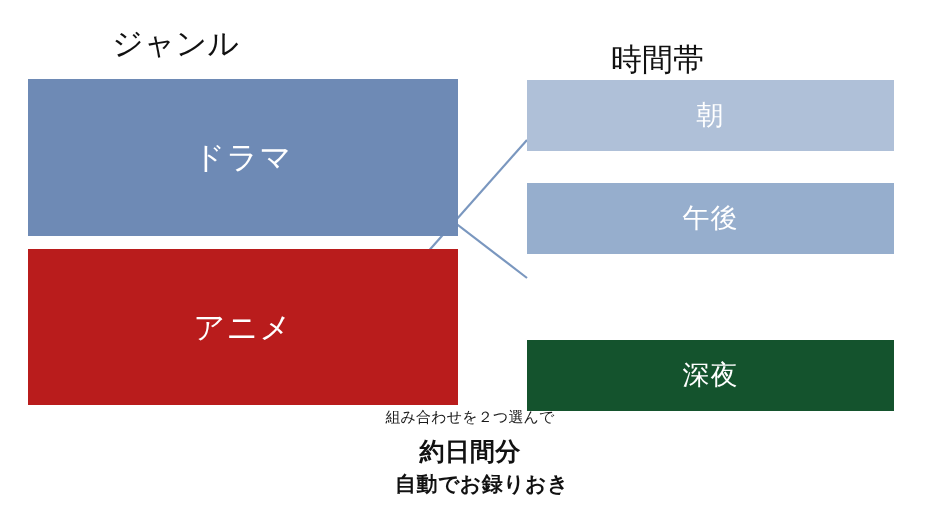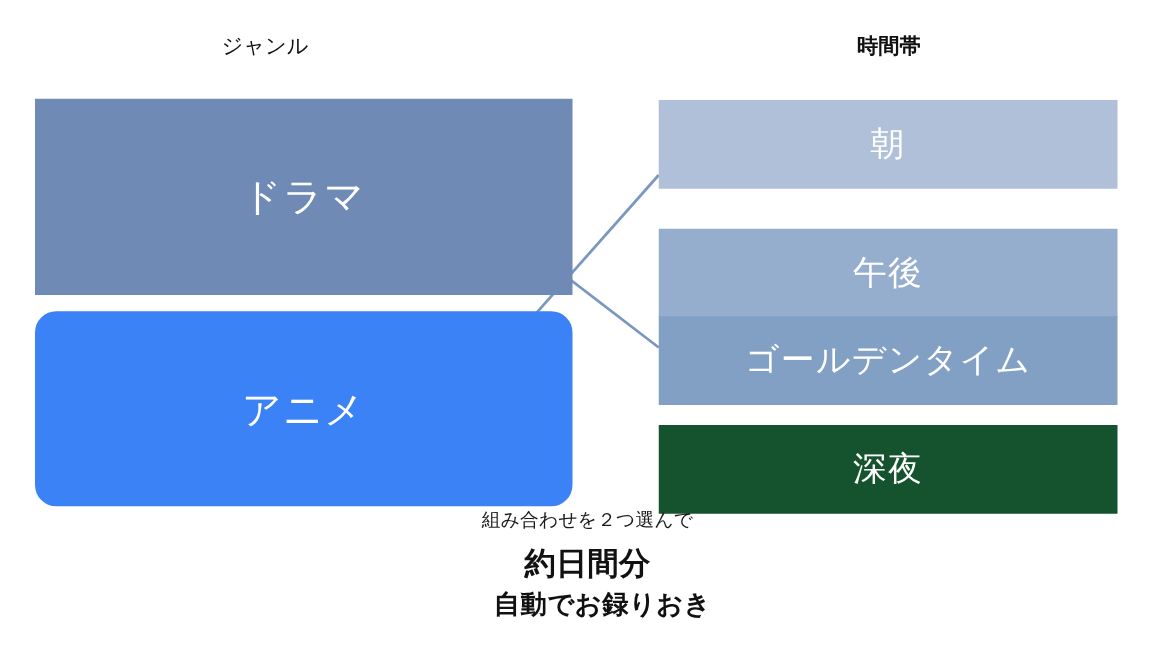--- a/index.html
+++ b/index.html
@@ -15,29 +15,29 @@
     position: relative;
     width: 940px;
     height: 528px;
     background: #ffffff;
     overflow: hidden;
   }
 
   
   .col-heading {
     position: absolute;
-    text-align: center;
-    font-size: 17px;
+    text-align: left;
+    font-size: 31px;
     line-height: 1;
     font-weight: 400;
     color: #111111;
     white-space: nowrap;
   }
   #heading-genre { left: 112px; top: 28px; width: 200px; }
-  #heading-timeslot { left: 611px; top: 28px; width: 200px; font-weight: bold; }
+  #heading-timeslot { left: 611px; top: 44px; width: 200px; }
 
   
   #connectors {
     position: absolute;
     left: 0;
     top: 0;
     width: 940px;
     height: 528px;
     pointer-events: none;
   }
@@ -125,32 +125,29 @@
   <div class="col-heading" id="heading-timeslot">時間帯</div>
 
   <svg id="connectors" viewBox="0 0 940 528">
     <line x1="394" y1="176" x2="527" y2="278" stroke="#7a97bf" stroke-width="2.2"></line>
     <line x1="394" y1="290" x2="527" y2="140" stroke="#7a97bf" stroke-width="2.2"></line>
   </svg>
 
   <div class="node node-genre" id="node-drama" style="background: rgb(110, 138, 181);">
     <span>ドラマ</span>
   </div>
-  <div class="node node-genre" id="node-anime" style="background: #3b82f6; border-radius: 17px;">
+  <div class="node node-genre" id="node-anime" style="background: #b91c1c;">
     <span>アニメ</span>
   </div>
 
   <div class="node node-slot" id="node-morning" style="background: rgb(175, 192, 216);">
     <span>朝</span>
   </div>
   <div class="node node-slot" id="node-afternoon" style="background: rgb(150, 174, 205);">
     <span>午後</span>
-  </div>
-  <div class="node node-slot" id="node-golden" style="background: rgb(130, 160, 196);">
-    <span>ゴールデンタイム</span>
   </div>
   <div class="node node-slot" id="node-midnight" style="background: #14532d;">
     <span>深夜</span>
   </div>
 
   <div id="caption-block">
     <div id="caption-lead">組み合わせを２つ選んで</div>
     <div id="caption-headline">
       <span>約</span>
         <span>日間分</span>

